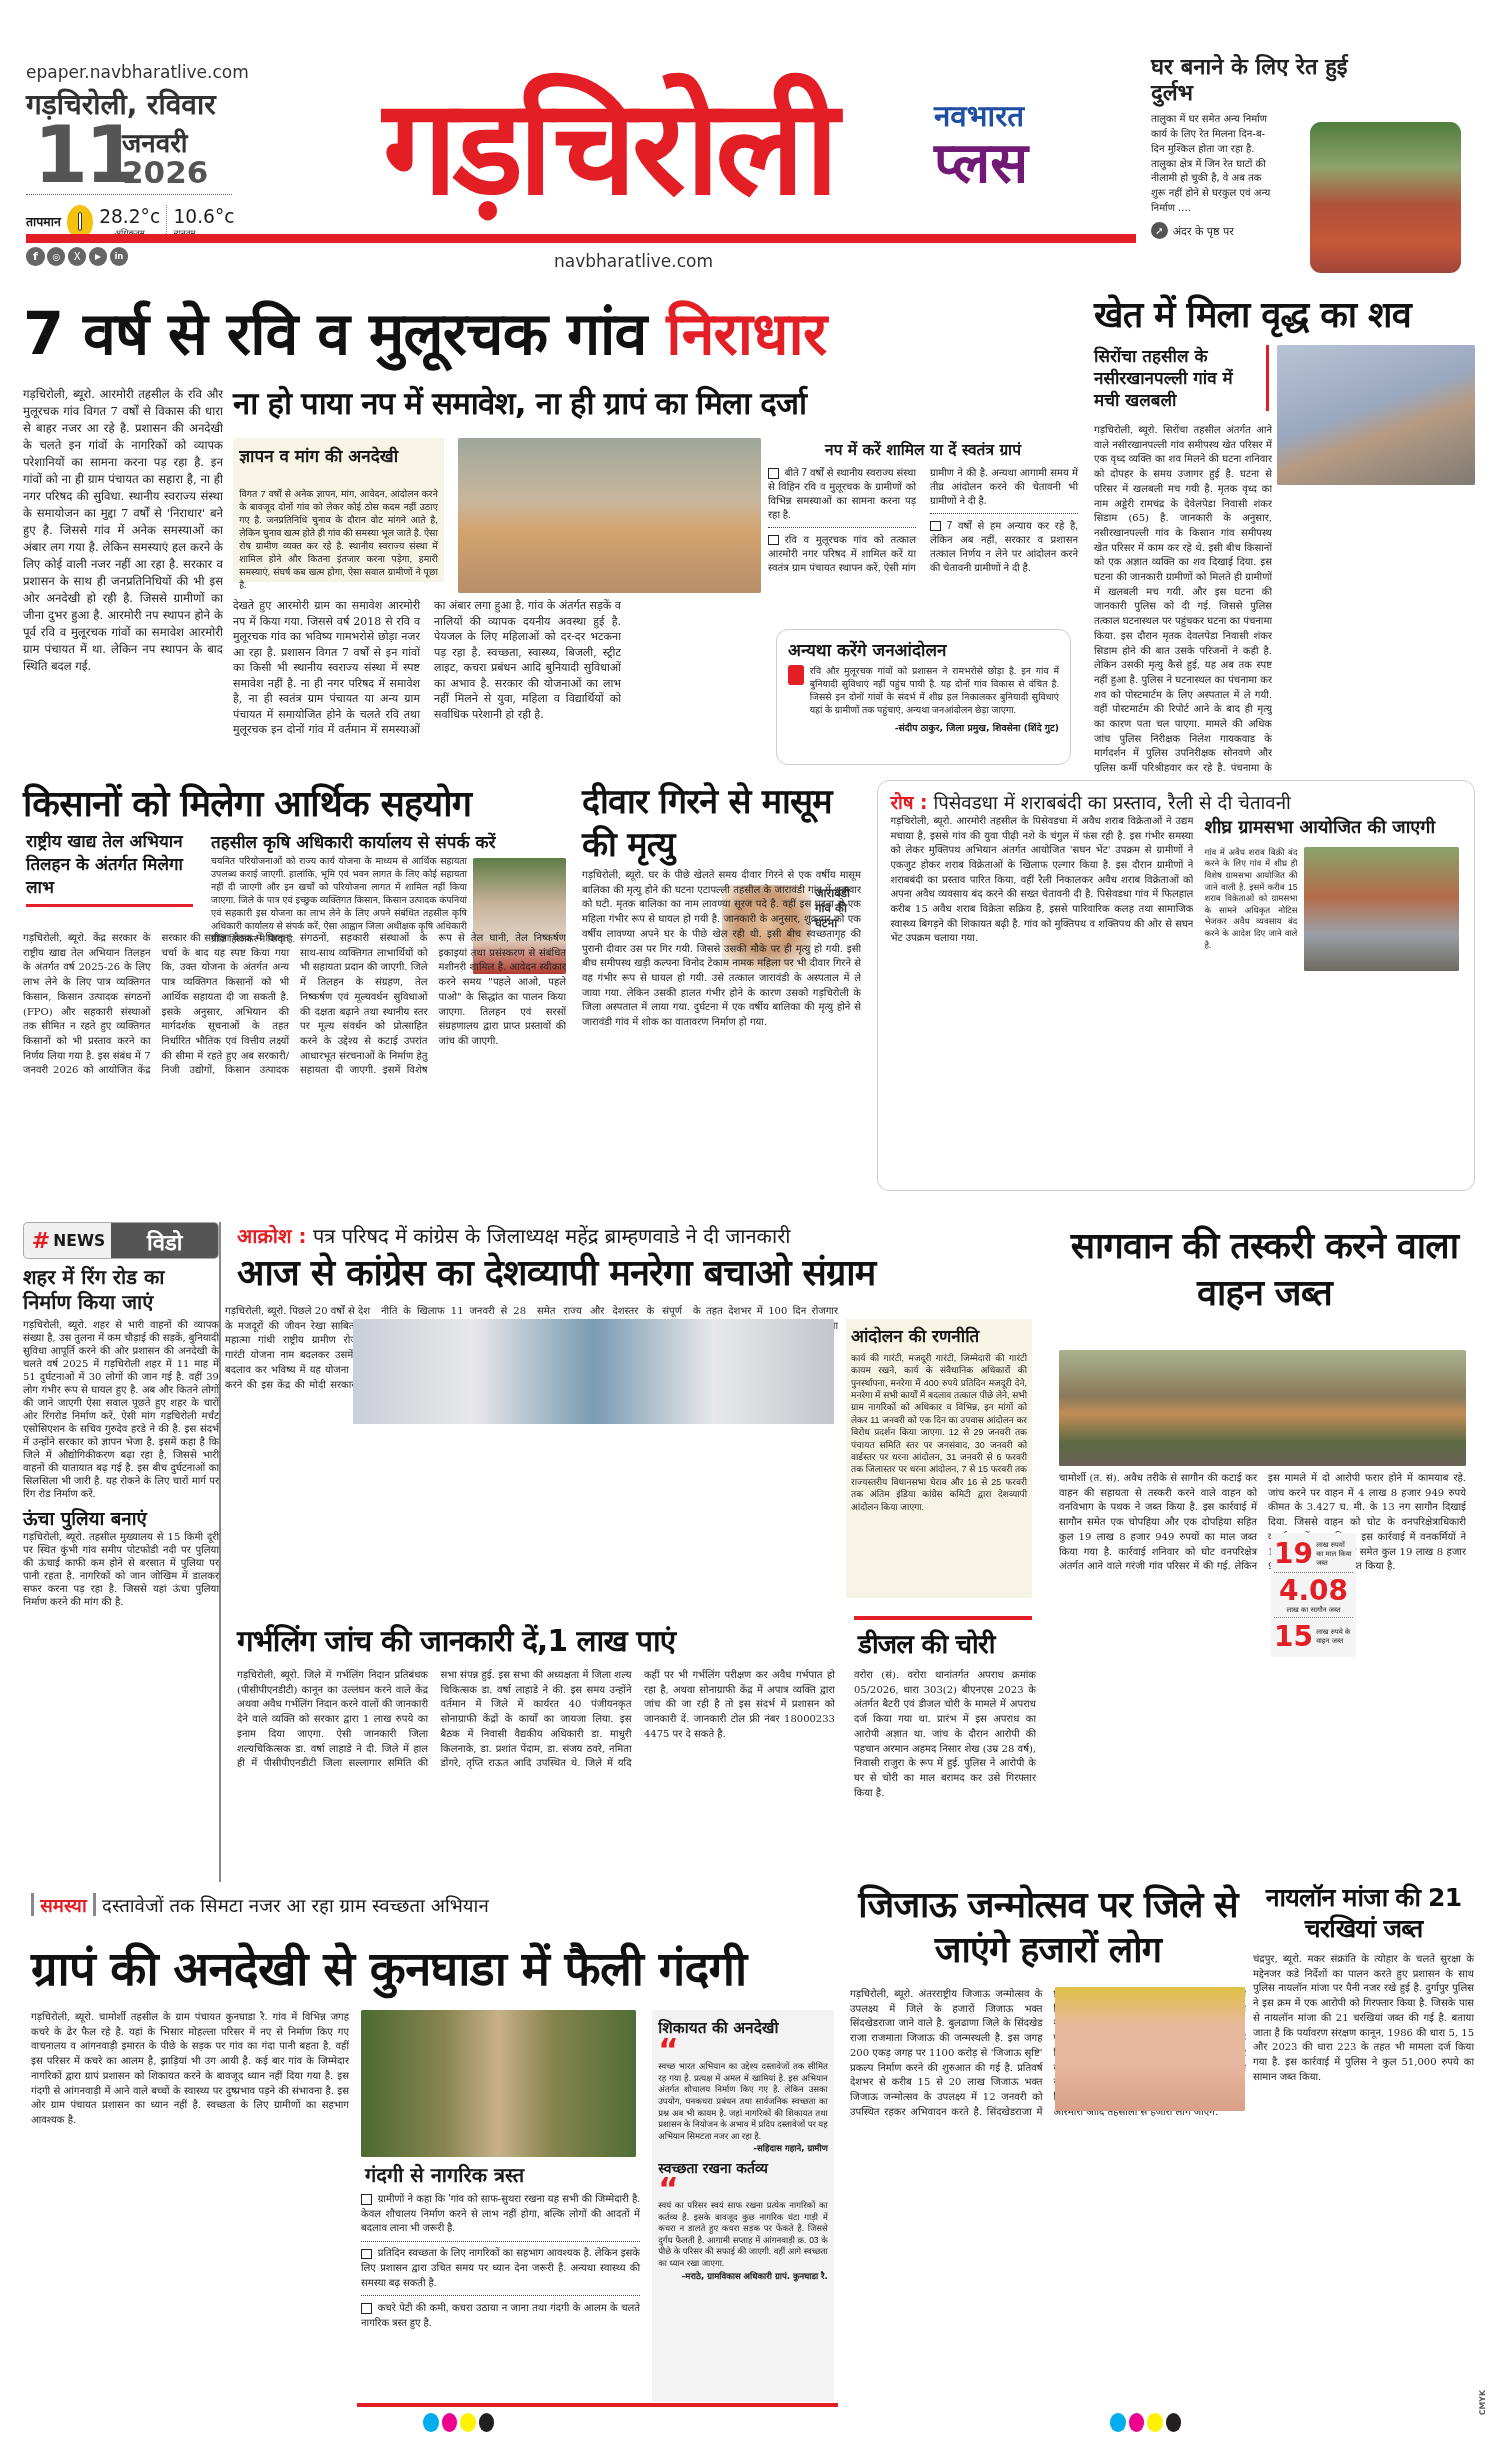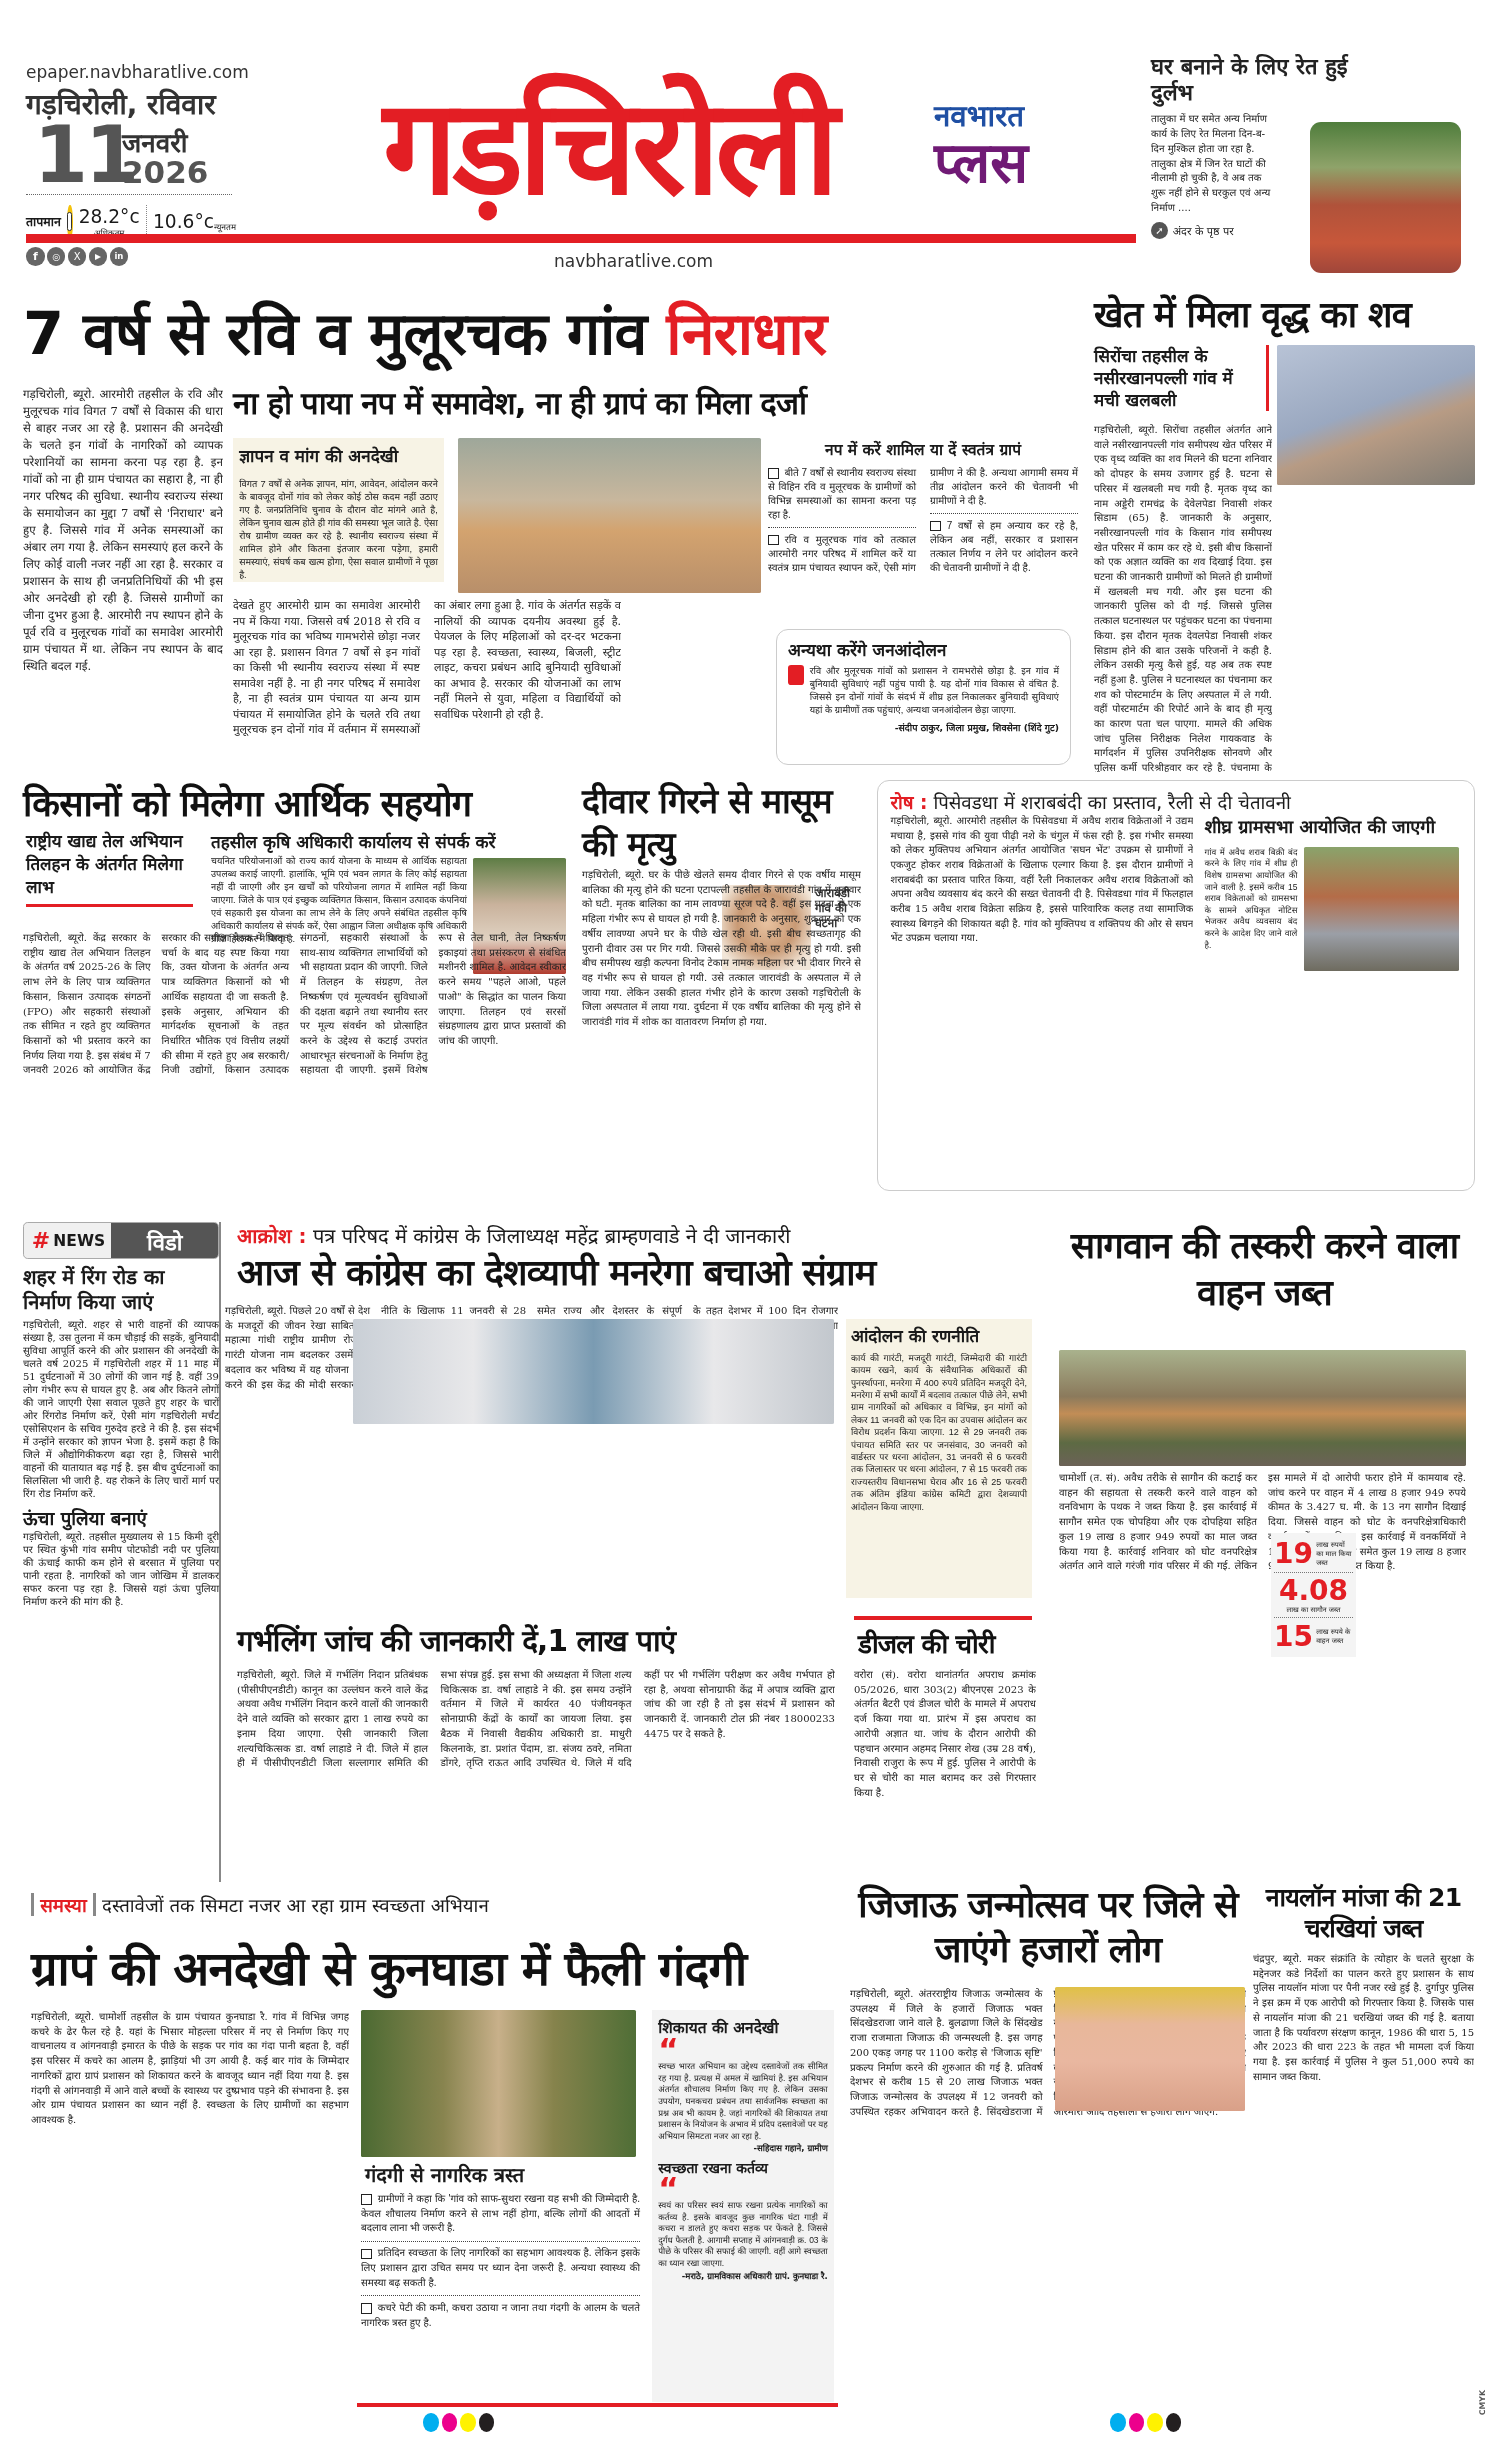--- a/index.html
+++ b/index.html
@@ -32,21 +32,21 @@
   <div class="abs" style="left:0;top:140px;width:210px;height:39px;display:flex;align-items:center;gap:6.2px">
     <span style="font-size:12.4px;font-weight:bold">तापमान</span>
     <span style="width:26px;height:34px;border-radius:50%;background:#f4c20d;display:inline-flex;align-items:center;justify-content:center">
         <span style="width:4.7px;height:18.6px;background:#fff;border:0.8px solid #333;border-radius:2.3px"></span>
       </span>
     <span style="display:flex;flex-direction:column;align-items:center">
         <span style="font-size:18.6px">28.2°c</span>
         <span style="font-size:8.5px">अधिकतम</span>
       </span>
     <span style="border-left:1.6px dotted #888;height:33px"></span>
-    <span style="display:flex;flex-direction:row;align-items:flex-end">
+    <span style="display:flex;flex-direction:column;align-items:flex-start">
         <span style="font-size:18.6px">10.6°c</span>
         <span style="font-size:8.5px">न्यूनतम</span>
       </span>
   </div>
   <div class="abs" style="left:0;top:185px;display:flex;gap:2.3px">
     <span style="width:18.6px;height:18.6px;border-radius:50%;background:#666;color:#fff;font-size:11px;font-weight:bold;display:flex;align-items:center;justify-content:center">f</span>
     <span style="width:18.6px;height:18.6px;border-radius:50%;background:#666;color:#fff;font-size:9.3px;display:flex;align-items:center;justify-content:center">◎</span>
     <span style="width:18.6px;height:18.6px;border-radius:50%;background:#666;color:#fff;font-size:10px;display:flex;align-items:center;justify-content:center">X</span>
     <span style="width:18.6px;height:18.6px;border-radius:50%;background:#666;color:#fff;font-size:7.8px;display:flex;align-items:center;justify-content:center">▶</span>
     <span style="width:18.6px;height:18.6px;border-radius:50%;background:#666;color:#fff;font-size:8.5px;font-weight:bold;display:flex;align-items:center;justify-content:center">in</span>
@@ -71,21 +71,21 @@
   </div>
 </div>
 
 <h1 class="abs" style="left:23px;top:299px;font-size:59px;line-height:70px;white-space:nowrap">
   <span>7 वर्ष से रवि व मुलूरचक गांव</span>
   <span class="red">निराधार</span>
 </h1>
 <div class="abs body-text" style="left:23px;top:386px;width:200px;height:322px;overflow:hidden;font-size:11.6px;line-height:17px">गड़चिरोली, ब्यूरो. आरमोरी तहसील के रवि और मुलूरचक गांव विगत 7 वर्षों से विकास की धारा से बाहर नजर आ रहे है. प्रशासन की अनदेखी के चलते इन गांवों के नागरिकों को व्यापक परेशानियों का सामना करना पड़ रहा है. इन गांवों को ना ही ग्राम पंचायत का सहारा है, ना ही नगर परिषद की सुविधा. स्थानीय स्वराज्य संस्था के समायोजन का मुद्दा 7 वर्षों से 'निराधार' बने हुए है. जिससे गांव में अनेक समस्याओं का अंबार लग गया है. लेकिन समस्याएं हल करने के लिए कोई वाली नजर नहीं आ रहा है. सरकार व प्रशासन के साथ ही जनप्रतिनिधियों की भी इस ओर अनदेखी हो रही है. जिससे ग्रामीणों का जीना दुभर हुआ है. आरमोरी नप स्थापन होने के पूर्व रवि व मुलूरचक गांवों का समावेश आरमोरी ग्राम पंचायत में था. लेकिन नप स्थापन के बाद स्थिति बदल गई.</div>
 <h2 class="abs" style="left:233px;top:384px;font-size:31px;line-height:39px;white-space:nowrap">ना हो पाया नप में समावेश, ना ही ग्रापं का मिला दर्जा</h2>
 <div class="abs" style="left:233px;top:438px;width:211px;height:144px;background:#f7f3e5;padding:6.2px">
-  <div style="font-size:17px;font-weight:bold;margin-bottom:11px">ज्ञापन व मांग की अनदेखी</div>
+  <div style="font-size:17px;font-weight:bold;margin-bottom:21px">ज्ञापन व मांग की अनदेखी</div>
   <div class="small-text" style="font-size:9.3px;line-height:13px">विगत 7 वर्षों से अनेक ज्ञापन, मांग, आवेदन, आंदोलन करने के बावजूद दोनों गांव को लेकर कोई ठोस कदम नहीं उठाए गए है. जनप्रतिनिधि चुनाव के दौरान वोट मांगने आते है, लेकिन चुनाव खत्म होते ही गांव की समस्या भूल जाते है. ऐसा रोष ग्रामीण व्यक्त कर रहे है. स्थानीय स्वराज्य संस्था में शामिल होने और कितना इंतजार करना पड़ेगा, हमारी समस्याएं, संघर्ष कब खत्म होगा, ऐसा सवाल ग्रामीणों ने पूछा है.</div>
 </div>
 <div class="abs photo" style="left:458px;top:438px;width:303px;height:155px;background:linear-gradient(180deg,#9ea79a 0%,#c8b79d 40%,#d3a36f 60%,#b88f6a 100%)"></div>
 <div class="abs" style="left:768px;top:438px;width:310px;height:171px">
   <div style="font-size:15.5px;font-weight:bold;text-align:center;margin-bottom:6.2px">नप में करें शामिल या दें स्वतंत्र ग्रापं</div>
   <div class="cols2 small-text" style="font-size:10px;line-height:14px">
     <div class="bullet dotted">बीते 7 वर्षों से स्थानीय स्वराज्य संस्था से विहिन रवि व मुलूरचक के ग्रामीणों को विभिन्न समस्याओं का सामना करना पड़ रहा है.</div>
     <div class="bullet dotted">रवि व मुलूरचक गांव को तत्काल आरमोरी नगर परिषद में शामिल करें या स्वतंत्र ग्राम पंचायत स्थापन करें, ऐसी मांग ग्रामीण ने की है. अन्यथा आगामी समय में तीव्र आंदोलन करने की चेतावनी भी ग्रामीणों ने दी है.</div>
     <div class="bullet">7 वर्षों से हम अन्याय कर रहे है, लेकिन अब नहीं, सरकार व प्रशासन तत्काल निर्णय न लेने पर आंदोलन करने की चेतावनी ग्रामीणों ने दी है.</div>
   </div>

